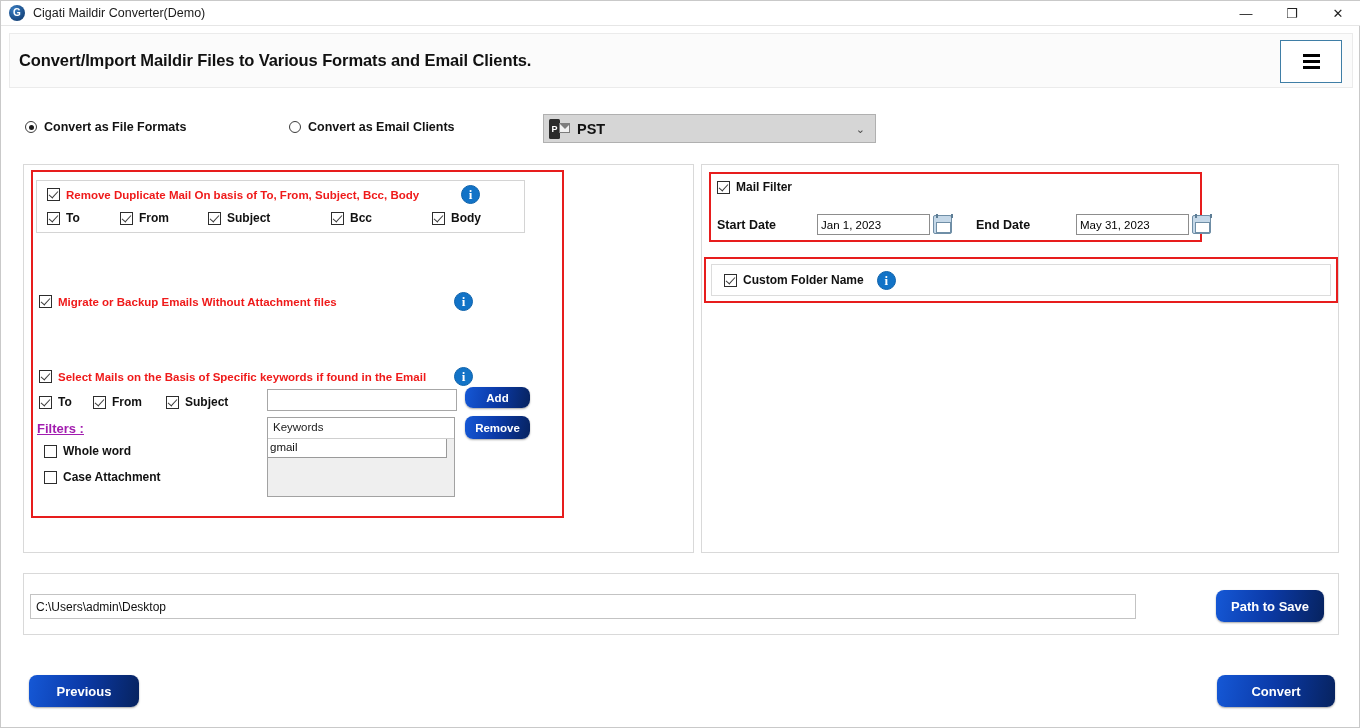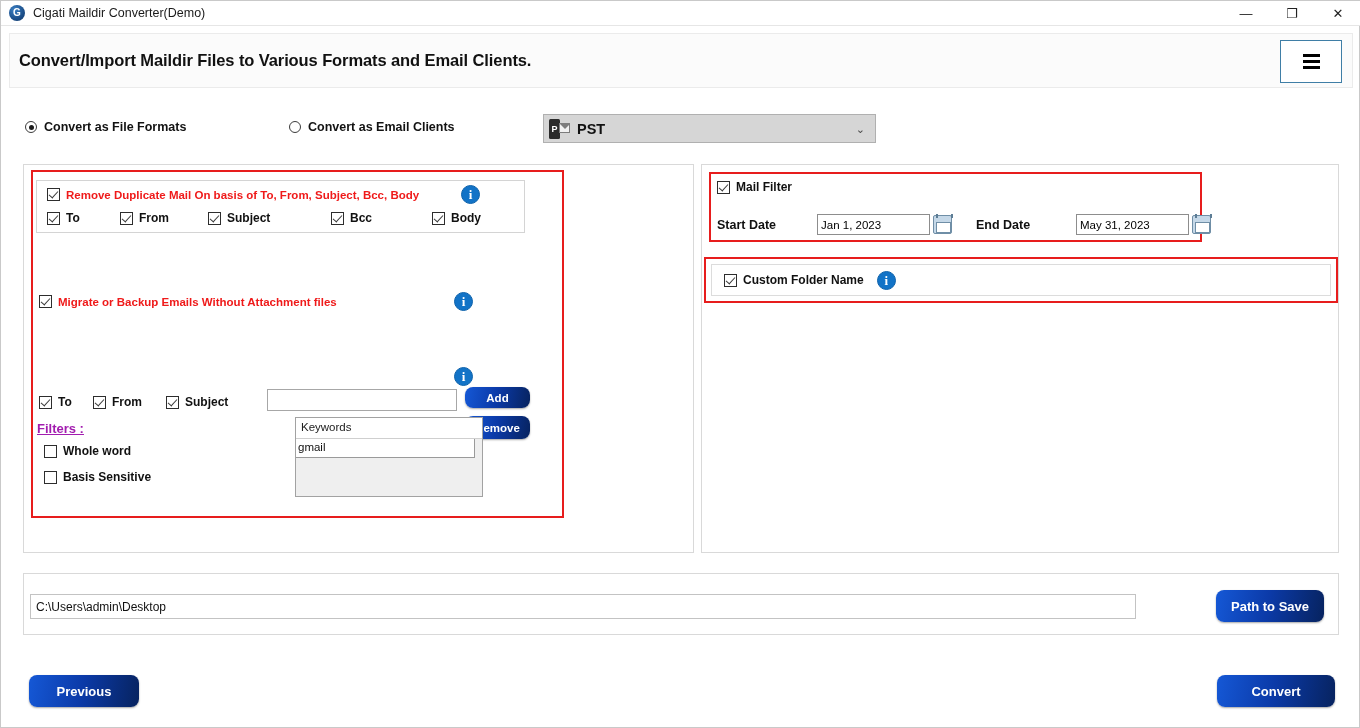--- a/index.html
+++ b/index.html
@@ -218,21 +218,21 @@
     position: absolute; left: 4px; top: 249px;
     font-size: 13px; font-weight: bold; color: #a21caf;
     text-decoration: underline;
   }
   .f-whole { position: absolute; left: 11px; top: 272px; }
   .f-case  { position: absolute; left: 11px; top: 298px; }
 
   .kw-list {
     position: absolute; left: 234px; top: 245px;
     width: 188px; height: 80px;
-    border: 1px solid #a2a2a2; background: #efefef; margin-left: 28px;
+    border: 1px solid #a2a2a2; background: #efefef;
   }
   .kw-list .hdr {
     height: 21px; background: #fff; border-bottom: 1px solid #cfcfcf;
     font-size: 11.5px; color: #222; padding: 3px 0 0 5px;
   }
   .kw-list .item {
     height: 19px; background: #fff;
     border-bottom: 1px solid #9a9a9a; border-right: 1px solid #9a9a9a;
     font-size: 11.5px; color: #111; padding: 2px 0 8px 2px;
     margin-right: 7px;
@@ -388,20 +388,24 @@
           </span>
         </div>
       </div>
 
       <div class="row-migrate chk red">
         <span class="cb on"></span>
         <span>Migrate or Backup Emails Without Attachment files</span>
       </div>
       <div class="mig-info infoic">i</div>
 
+      <div class="row-keyhead chk red">
+        <span class="cb on"></span>
+        <span>Select Mails on the Basis of Specific keywords if found in the Email</span>
+      </div>
       <div class="key-info infoic">i</div>
 
       <div class="row-keycbs">
         <span class="chk k1">
           <span class="cb on"></span>
           <span>To</span>
         </span>
         <span class="chk k2">
           <span class="cb on"></span>
           <span>From</span>
@@ -416,21 +420,21 @@
       <button class="btn-blue btn-add">Add</button>
       <button class="btn-blue btn-remove">Remove</button>
 
       <div class="filters-label">Filters :</div>
       <div class="f-whole chk">
         <span class="cb"></span>
         <span>Whole word</span>
       </div>
       <div class="f-case chk">
         <span class="cb"></span>
-        <span>Basis Sensitive</span>
+        <span>Case Attachment</span>
       </div>
 
       <div class="kw-list">
         <div class="hdr">Keywords</div>
         <div class="item">gmail</div>
       </div>
 
     </div>
   </div>
 

